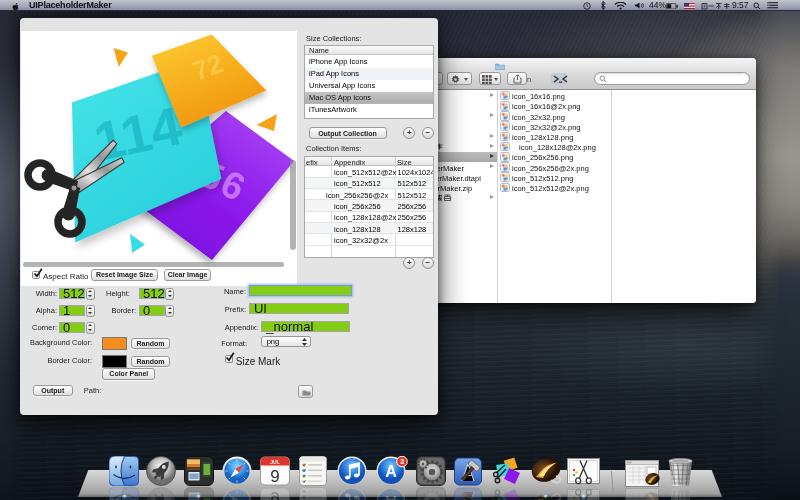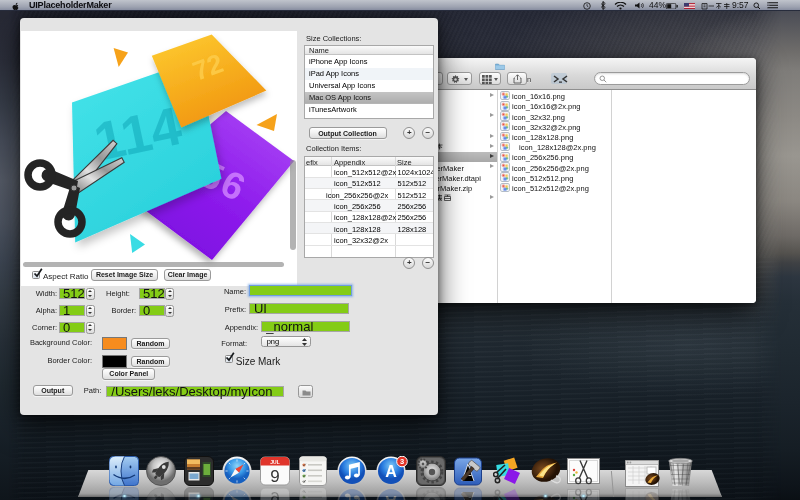--- a/index.html
+++ b/index.html
@@ -310,21 +310,20 @@
  <div class="lbl" style="left:2px;top:320.5px;width:70px;text-align:right;">Background Color:</div>
  <div class="abs" style="left:82.3px;top:319.3px;width:24.5px;height:13px;background:#f68c1e;border:1px solid #777;"></div>
  <div class="btn" style="left:111.3px;top:320px;width:38.5px;height:11px;line-height:10px;">Random</div>
  <div class="lbl" style="left:2px;top:338.7px;width:70px;text-align:right;">Border Color:</div>
  <div class="abs" style="left:82.3px;top:337.5px;width:24.5px;height:13px;background:#000;border:1px solid #777;"></div>
  <div class="btn" style="left:111.3px;top:338.5px;width:38.5px;height:11px;line-height:10px;">Random</div>
  <div class="btn" style="left:82.3px;top:350.8px;width:53px;height:11.5px;line-height:10.5px;">Color Panel</div>
 
  <div class="btn" style="left:13px;top:367px;width:39.5px;height:11.5px;line-height:10.5px;">Output</div>
  <div class="lbl" style="left:63.8px;top:368.8px;">Path:</div>
- <div class="fld" style="left:86.3px;top:368.3px;width:178px;height:11px;line-height:10.5px;padding-left:4px;">/Users/leks/Desktop/myIcon</div>
  <div class="abs" style="left:278.4px;top:367.7px;width:15px;height:13px;background:linear-gradient(#fafafa,#d8d8d8);border:1px solid #979797;border-radius:2.5px;">
       <svg width="9" height="7" viewBox="0 0 18 14" style="position:absolute;left:2.5px;top:2.5px;">
         <path fill="#8a8a8a" d="M1 3 h6 l2 2 h8 v8 H1z"></path>
       </svg>
     </div>
 
  <div class="lbl" style="left:181px;top:269px;width:45px;text-align:right;">Name:</div>
  <div class="fld" style="left:228.9px;top:267.9px;width:103px;height:11px;border:1px solid #6f9ddf;box-shadow:0 0 2px 1.2px rgba(110,160,230,0.7);"></div>
  <div class="lbl" style="left:181px;top:287.7px;width:45px;text-align:right;">Prefix:</div>
  <div class="fld" style="left:228.9px;top:285.2px;width:100px;height:11px;line-height:10.5px;padding-left:4px;">UI</div>

